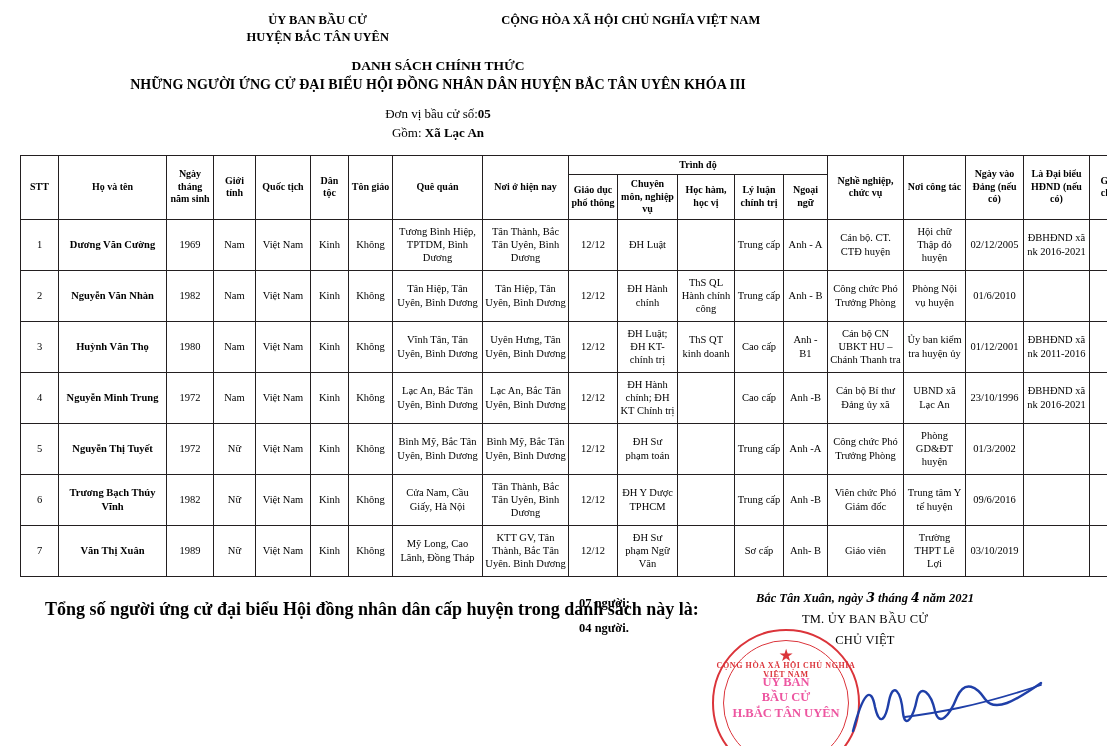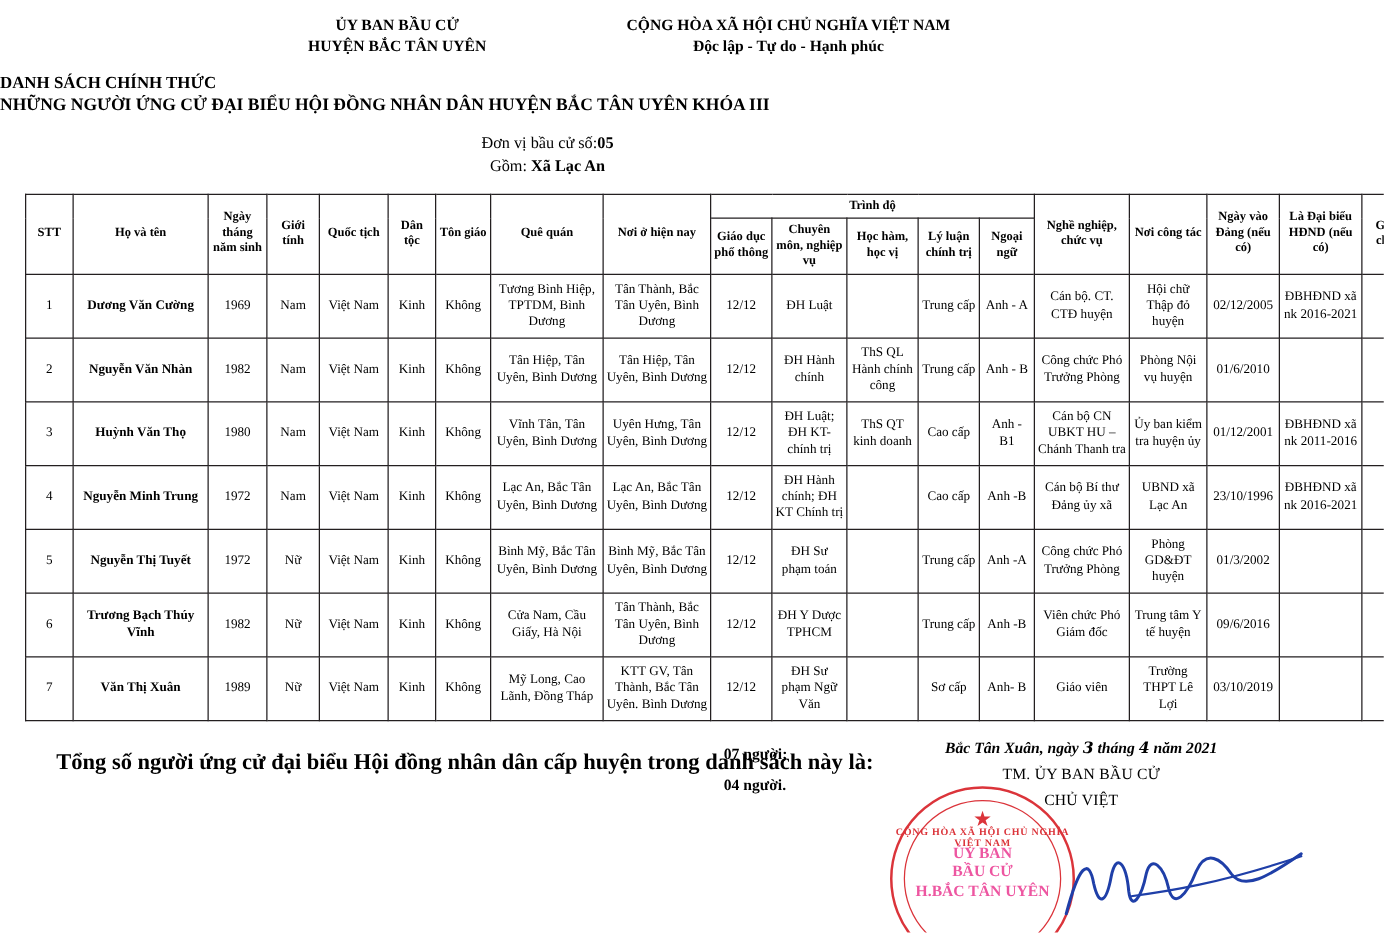--- a/index.html
+++ b/index.html
@@ -44,20 +44,21 @@
     width: 420px;
     margin-right: 40px;
     font-size: 12.5px;
   }
   .hdr-sub {
     font-weight: bold;
     font-size: 12.5px;
   }
 
   .title-block {
+    text-align: center;
     margin-top: 10px;
     line-height: 1.45;
   }
   .title-line {
     font-weight: bold;
     font-size: 13.5px;
   }
   .title-line.big {
     font-size: 14px;
   }
@@ -207,21 +208,20 @@
 
 <div class="page">
 
   <div class="header">
     <div class="hdr-left">
       <div>ỦY BAN BẦU CỬ</div>
       <div>HUYỆN BẮC TÂN UYÊN</div>
     </div>
     <div class="hdr-right">
       <div>CỘNG HÒA XÃ HỘI CHỦ NGHĨA VIỆT NAM</div>
-      <div class="hdr-sub">Độc lập - Tự do - Hạnh phúc</div>
     </div>
   </div>
 
   <div class="title-block">
     <div class="title-line">DANH SÁCH CHÍNH THỨC</div>
     <div class="title-line big">NHỮNG NGƯỜI ỨNG CỬ ĐẠI BIỂU HỘI ĐỒNG NHÂN DÂN HUYỆN BẮC TÂN UYÊN KHÓA III</div>
   </div>
 
   <div class="unit-block">
     <div>

